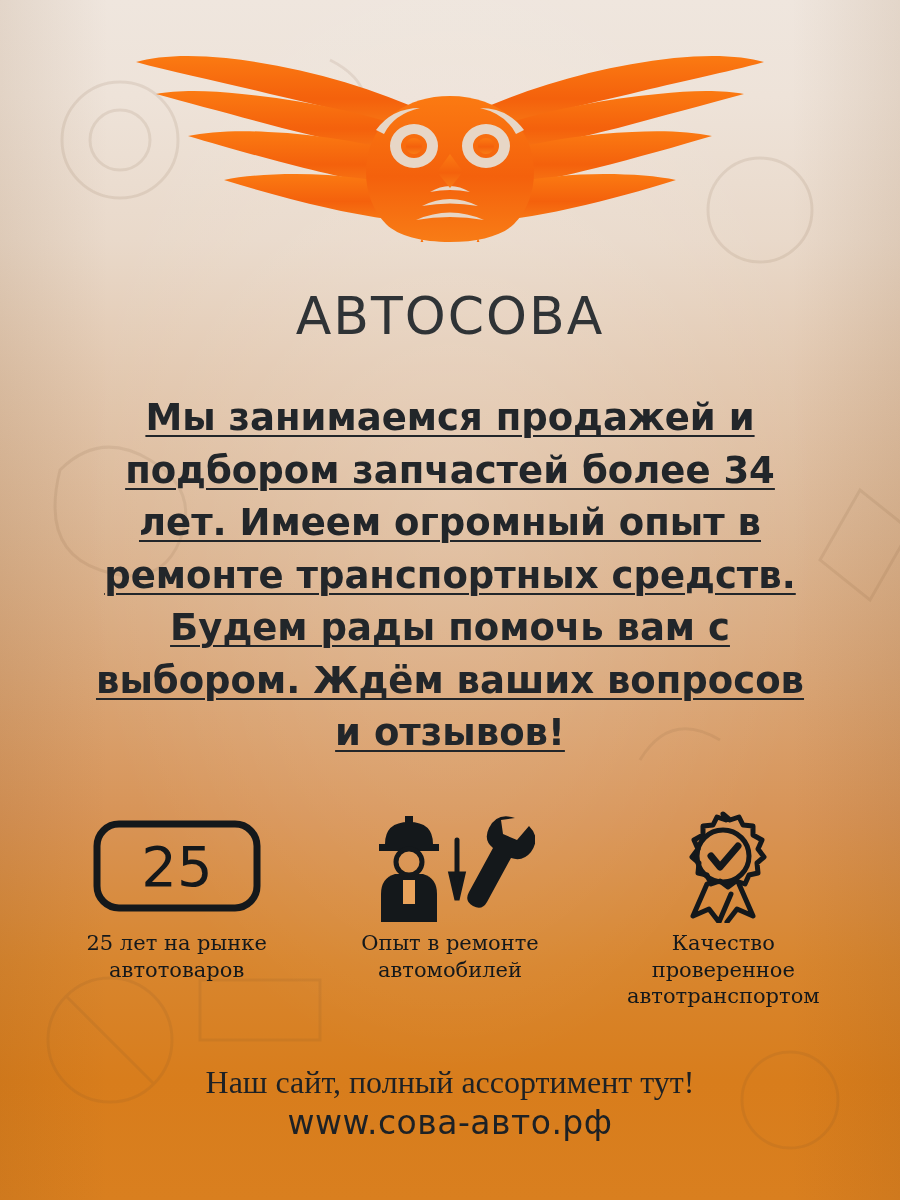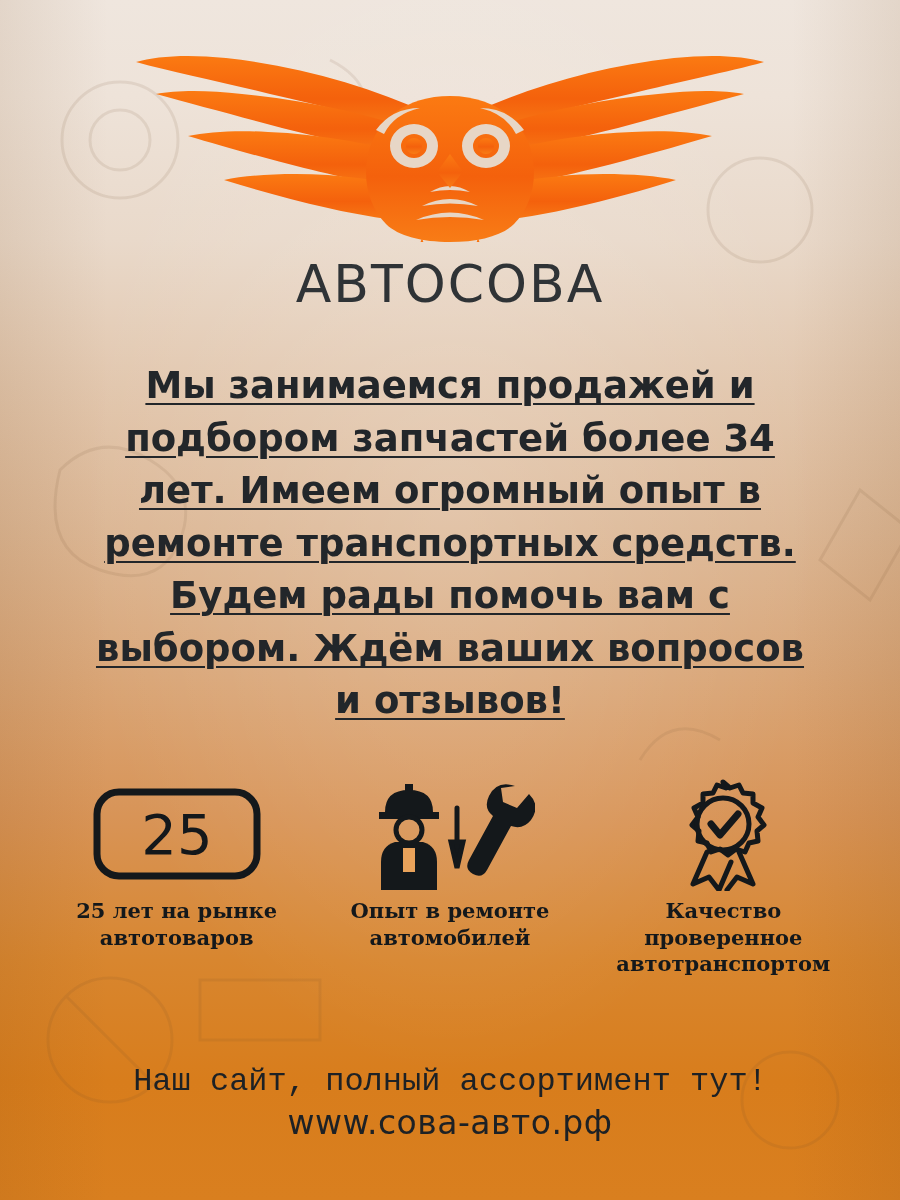--- a/index.html
+++ b/index.html
@@ -63,21 +63,21 @@
   
   .logo-wrap {
     margin-top: 42px;
     width: 640px;
     height: 200px;
     display: flex;
     align-items: center;
     justify-content: center;
   }
   .brand-name {
-    margin-top: 12px;
+    margin-top: 44px;
     font-size: 52px;
     letter-spacing: 2px;
     color: #2f3336;
     font-weight: 400;
     font-family: "DejaVu Sans", sans-serif;
   }
 
   
   .blurb {
     margin-top: 46px;
@@ -111,38 +111,38 @@
     height: 108px;
     display: flex;
     align-items: center;
     justify-content: flex-start;
   }
   .feature-caption {
     margin-top: 10px;
     text-align: center;
     font-size: 21px;
     line-height: 1.28;
-    font-weight: 700;
+    font-weight: 400;
     color: #14181b;
     font-family: "DejaVu Serif", serif;
   }
 
   
   .footer {
     position: absolute;
     left: 0;
     right: 0;
     bottom: 58px;
     text-align: center;
   }
   .footer-line {
     font-size: 32px;
     font-weight: 400;
     color: #1d2125;
-    font-family: Liberation Mono, monospace;
+    font-family: Liberation Serif, serif;
     line-height: 1.32;
   }
   .footer-site {
     font-size: 33px;
     font-weight: 400;
     color: #1d2125;
     font-family: "DejaVu Sans", sans-serif;
     letter-spacing: 0.5px;
   }
 </style>

